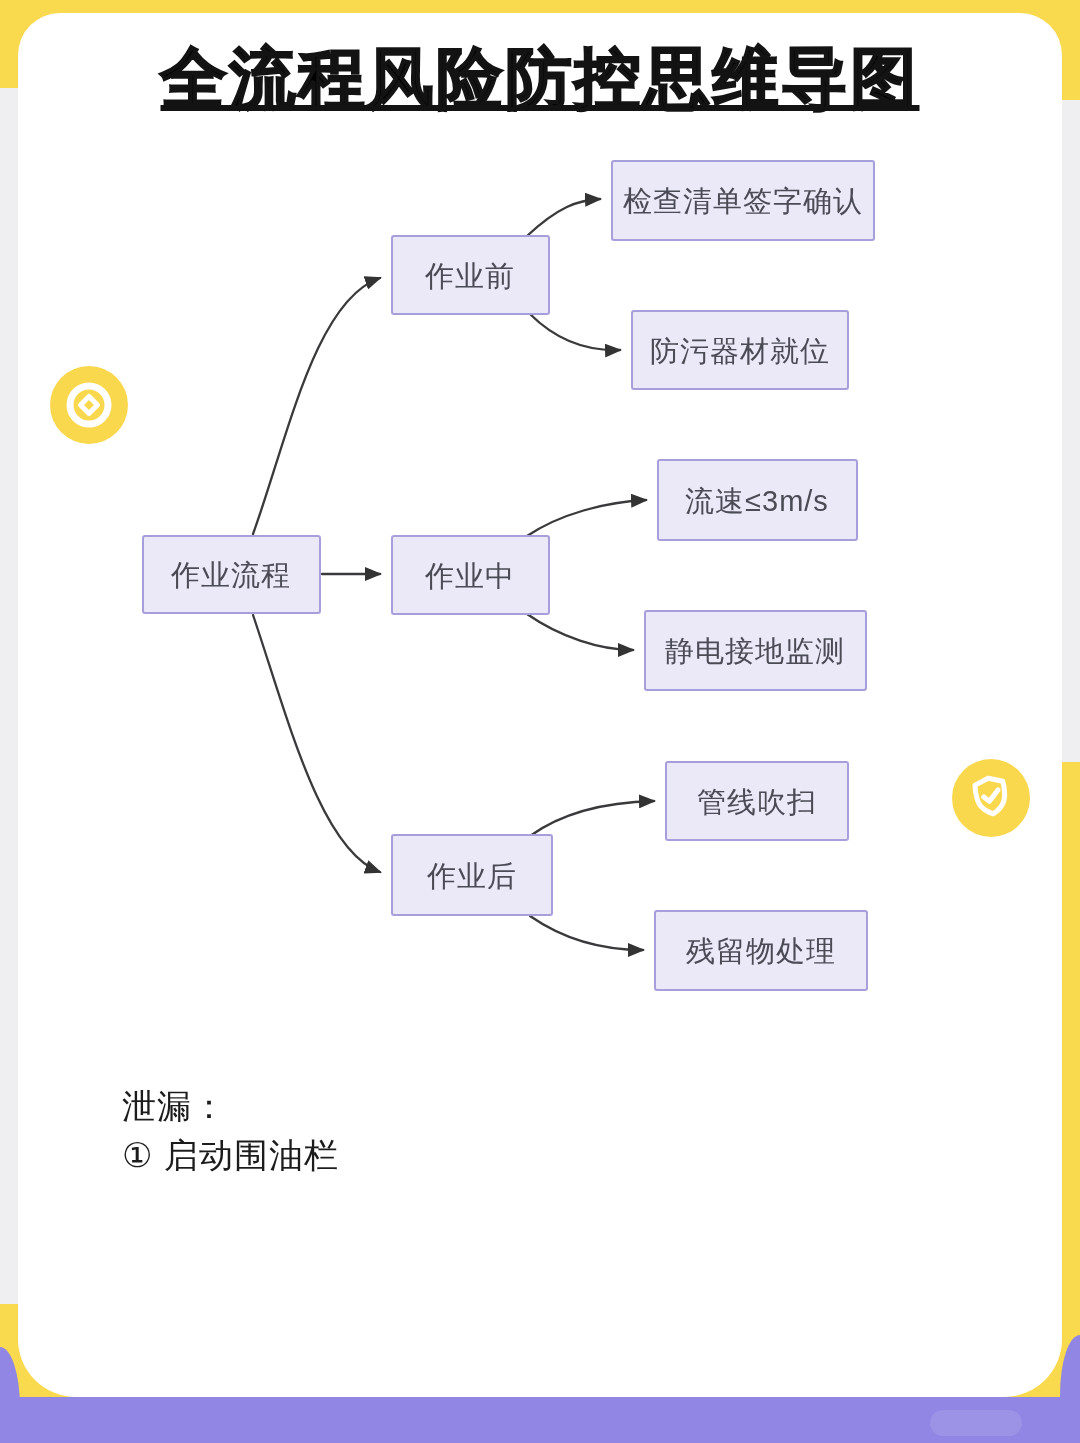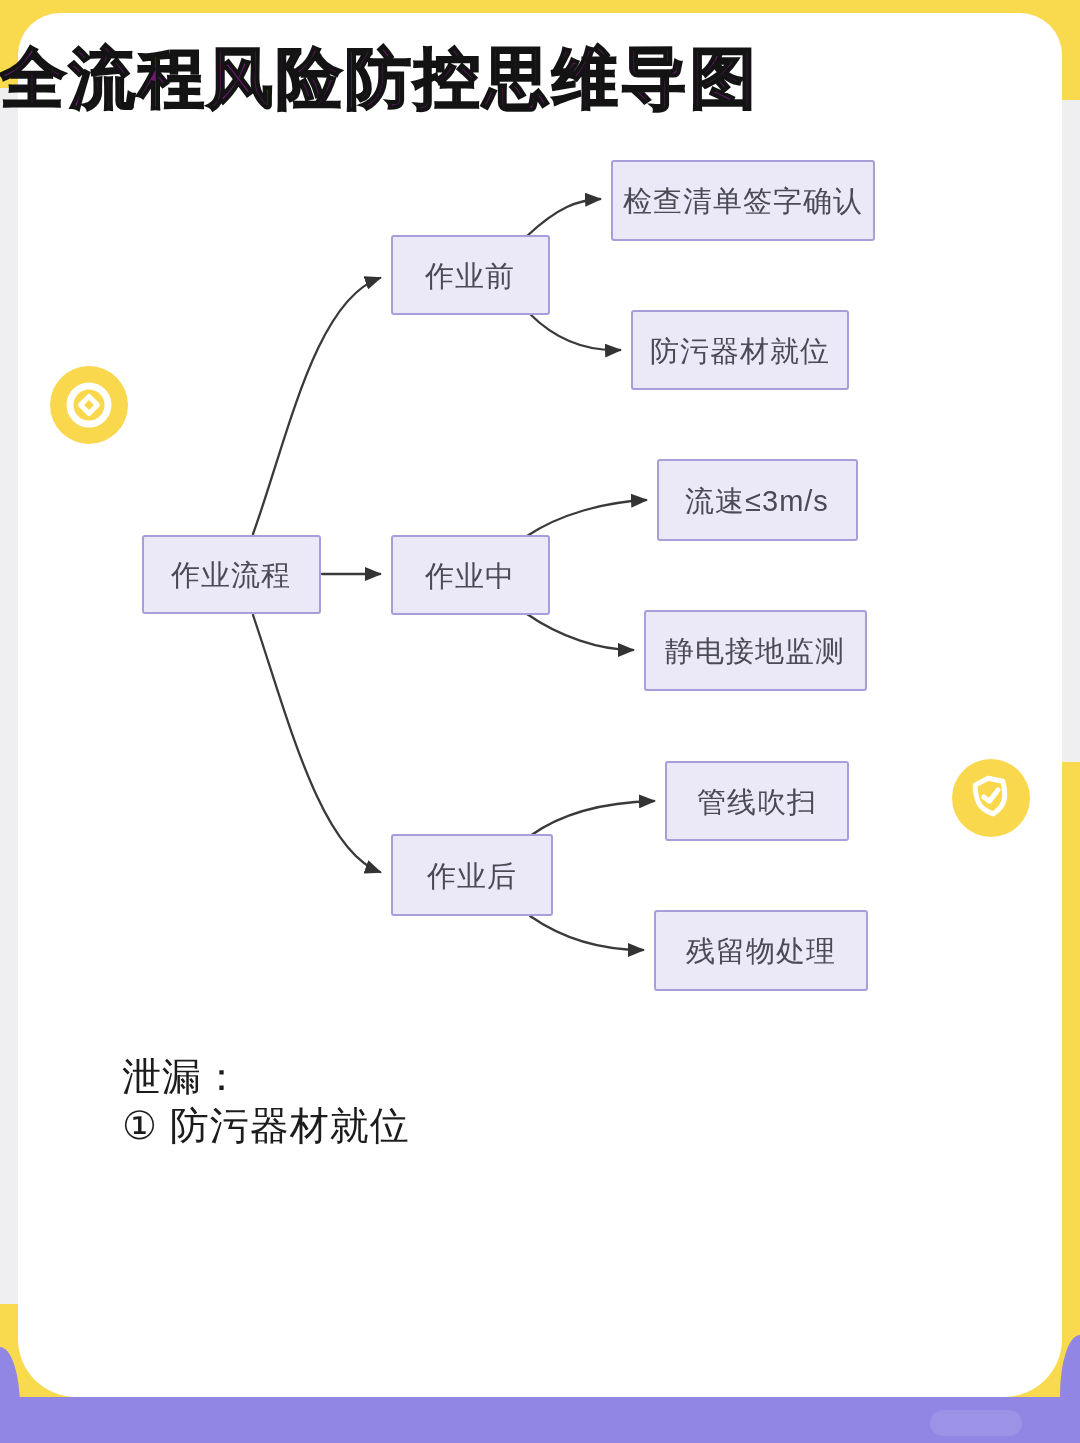--- a/index.html
+++ b/index.html
@@ -39,24 +39,26 @@
     border-radius:13px;background:rgba(255,255,255,0.10);
   }
   
   .card{
     position:absolute;left:18px;top:13px;right:18px;bottom:46px;
     background:#ffffff;
     border-radius:42px 42px 58px 58px;
   }
   .page-title{
     position:absolute;top:34px;left:0;width:100%;
+    text-align:center;
     font-size:66px;font-weight:900;letter-spacing:3px;
-    color:#701a75;
+    color:#000000;
     -webkit-text-stroke:2.2px #131313;
     white-space:nowrap;
+    text-decoration:underline;
   }
   .mindmap{
     position:absolute;left:0;top:0;width:1080px;height:1443px;
   }
   .mindmap rect.node{
     fill:#EBE8F8;stroke:#A79EDC;stroke-width:2;
   }
   .mindmap text.node-label{
     font-family:"Liberation Sans","DejaVu Sans",sans-serif;
     font-size:29px;fill:#4B4B55;
@@ -82,21 +84,22 @@
   }
   .scallop::before{
     content:"";position:absolute;z-index:-1;
     left:-12px;top:50%;transform:translateY(-50%);
     width:60px;height:60px;border-radius:50%;
     background:#F7A3EF;
     box-shadow:37px 0 #F7A3EF,74px 0 #F7A3EF,111px 0 #F7A3EF,
                148px 0 #F7A3EF,185px 0 #F7A3EF,222px 0 #F7A3EF;
   }
   .leak-block{
-    font-size:39px;line-height:49px;font-weight:500;
+    margin-top:30px;
+    font-size:34px;line-height:49px;font-weight:500;
     letter-spacing:1px;white-space:nowrap;
   }
 </style>
 </head>
 <body>
 
 <div class="page">
 
   <div class="edge-gray-left"></div>
   <div class="edge-gray-right"></div>
@@ -182,17 +185,17 @@
     </g>
     <g>
       <rect class="node" x="655" y="911" width="212" height="79" rx="2"></rect>
       <text class="node-label" x="761" y="951">残留物处理</text>
     </g>
   </svg>
 
   <div class="emergency">
     <div class="leak-block">
       <div>泄漏：</div>
-      <div>① 防污器材就位</div>
+      <div>① 启动围油栏</div>
     </div>
   </div>
 
 </div>
 
 </body></html>

